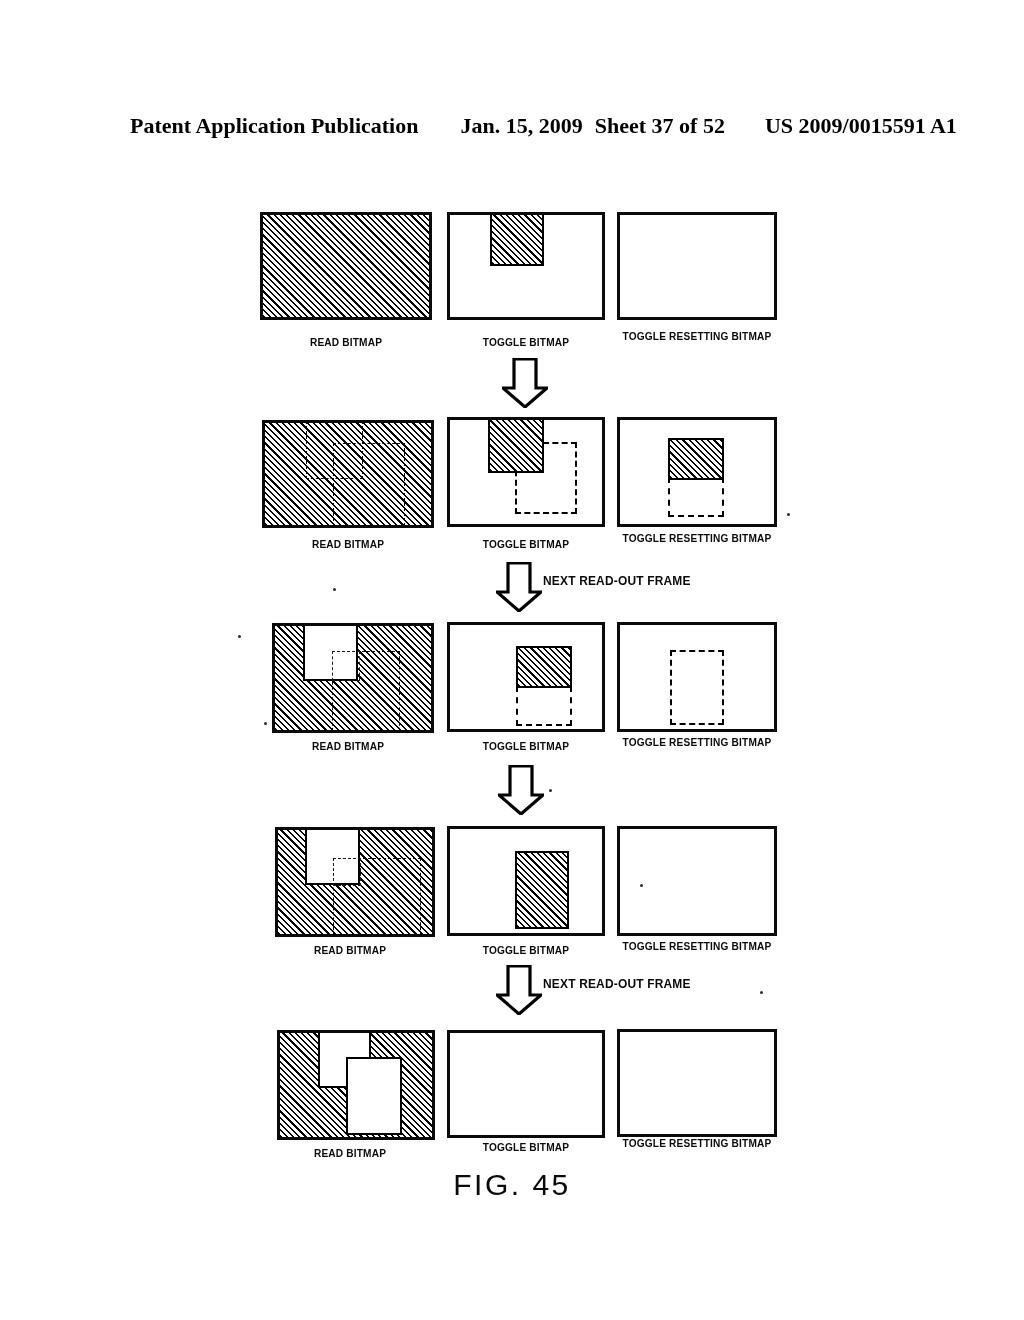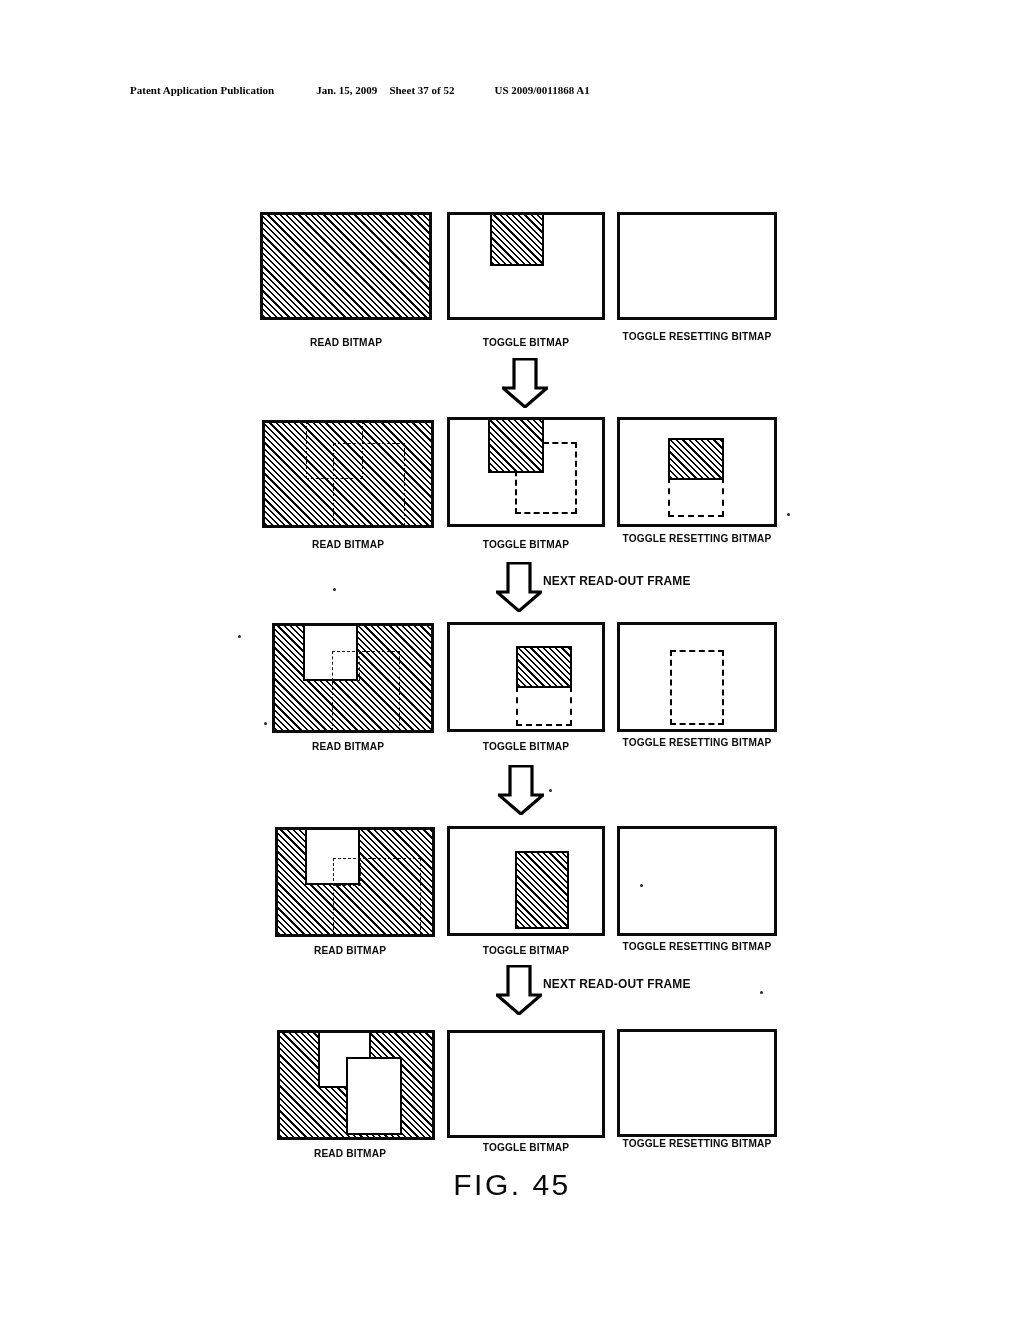--- a/index.html
+++ b/index.html
@@ -18,29 +18,29 @@
 
   
   .pat-header {
     position: absolute;
     top: 84px;
     left: 130px;
     width: 764px;
     height: 24px;
     font-family: "Liberation Serif", serif;
     font-weight: bold;
-    font-size: 11px;
+    font-size: 22px;
     letter-spacing: 0px;
     white-space: nowrap;
     display: flex;
     align-items: baseline;
   }
   .pat-header .h-pub   { }
   .pat-header .h-date  { margin-left: 42px; font-family: Liberation Serif, serif; }
-  .pat-header .h-sheet { margin-left: 12px; }
+  .pat-header .h-sheet { margin-left: 12px; margin-top: 29px; }
   .pat-header .h-num   { margin-left: 40px; }
 
   
   #figure {
     position: absolute;
     left: 0;
     top: 0;
     width: 1024px;
     height: 1320px;
   }
@@ -159,21 +159,21 @@
     border-radius: 50%;
   }
 </style>
 </head>
 <body>
 
 <div class="pat-header">
   <span class="h-pub">Patent Application Publication</span>
   <span class="h-date">Jan. 15, 2009</span>
   <span class="h-sheet">Sheet 37 of 52</span>
-  <span class="h-num">US 2009/0011868 A1</span>
+  <span class="h-num">US 2009/0015591 A1</span>
 </div>
 
 <div id="figure">
 
   <div class="row">
 
     <div class="panel hatch" style="left:260px; top:212px; width:172px; height:108px;"></div>
     <div class="caption" style="left:260px; top:336px; width:172px;">READ BITMAP</div>
 
     <div class="panel" style="left:447px; top:212px; width:158px; height:108px;">

